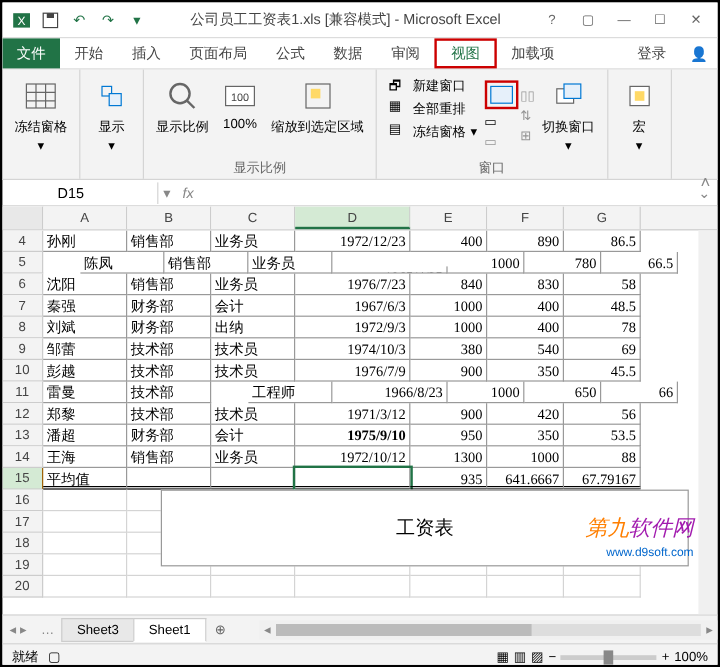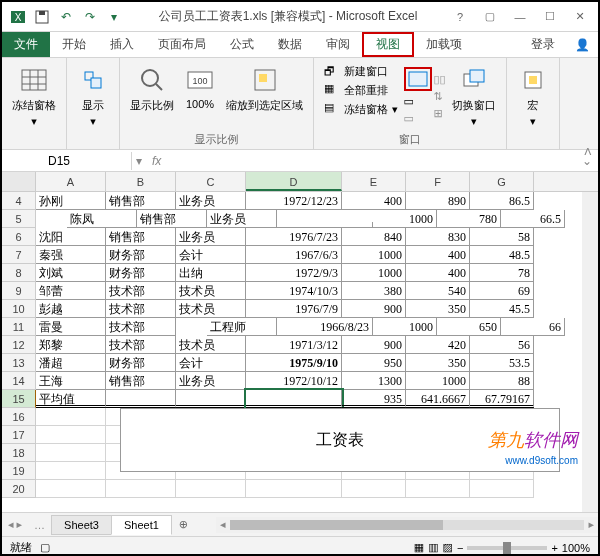--- a/index.html
+++ b/index.html
@@ -411,21 +411,21 @@
         <div class="row-h">20</div>
         <div class="cell" style="width: 70px;"></div>
         <div class="cell" style="width: 70px;"></div>
         <div class="cell" style="width: 70px;"></div>
         <div class="cell num" style="width: 96px;"></div>
         <div class="cell num" style="width: 64px;"></div>
         <div class="cell num" style="width: 64px;"></div>
         <div class="cell num" style="width: 64px;"></div>
       </div>
     </div>
-  <div class="overlay-box" style="left:118px;top:236px;width:440px;height:64px">
+  <div class="overlay-box" style="left:132px;top:236px;width:440px;height:64px">
     <span>工资表</span>
   </div>
   <div class="watermark">
     <span class="o">第九</span><span class="b">软件网</span>
   </div>
   <div class="watermark-sub">www.d9soft.com</div>
   <div class="scrollbar-v"></div>
 </div>
 
 <div class="sheet-tabs">

